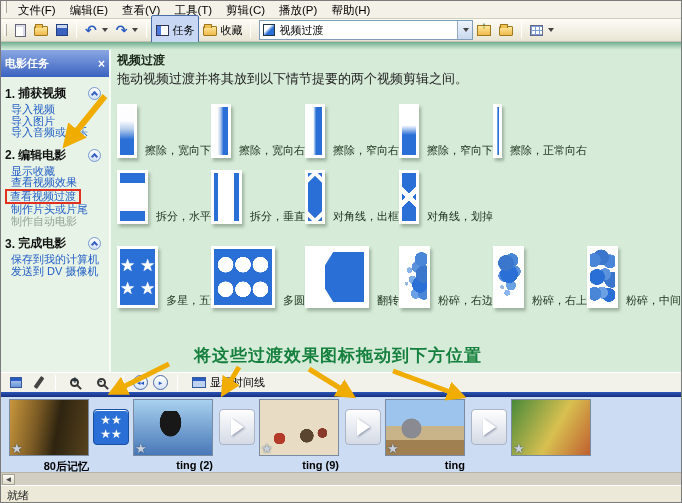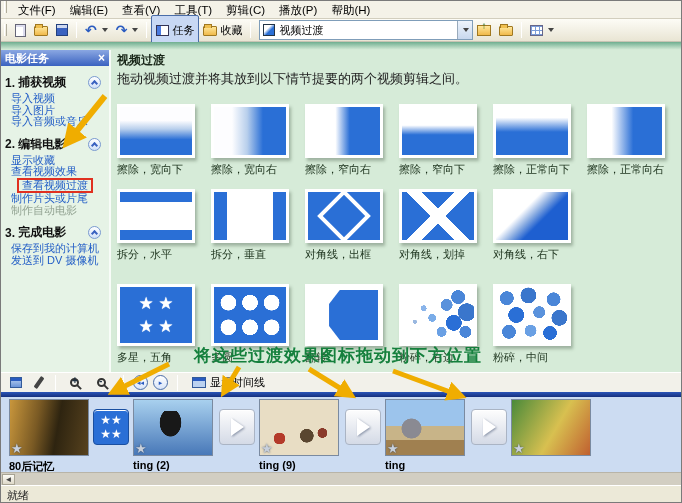--- a/index.html
+++ b/index.html
@@ -33,38 +33,38 @@
   .i-views { width:13px; height:11px; border:1px solid #668; background-color:#fff; background-image:linear-gradient(#7a9cd8 1px,transparent 1px),linear-gradient(90deg,#7a9cd8 1px,transparent 1px); background-size:4px 4px; }
 
   
   .topband { position:absolute; top:41px; left:0; right:0; height:8px; background:linear-gradient(180deg,#6fae90,#d9edda); }
 
   
   .content { position:absolute; top:49px; left:0; right:0; height:322px; display:flex; background:#d6ebd8; }
 
   
   .sidebar { width:110px; background:#e6f3e6; border-right:2px solid #f8fcf8; font-size:11px; flex:none; }
-  .sb-header { height:16px; background:linear-gradient(180deg,#8aa7e2,#3a62c0); color:#fff; font-size:11px; font-weight:bold; display:flex; align-items:center; padding:0 4px; }
+  .sb-header { height:27px; background:linear-gradient(180deg,#8aa7e2,#3a62c0); color:#fff; font-size:11px; font-weight:bold; display:flex; align-items:center; padding:0 4px; }
   .sb-close { margin-left:auto; font-size:12px; font-weight:bold; cursor:default; }
   .sb-sec { display:flex; align-items:center; margin:8px 2px 2px 4px; font-weight:bold; font-size:12px; color:#111; }
   .sb-toggle { margin-left:auto; margin-right:6px; width:13px; height:13px; border-radius:50%; background:linear-gradient(#fff,#cfe0f8); border:1px solid #7a9ad0; display:flex; align-items:center; justify-content:center; }
   .chev-up { width:5px; height:5px; border-left:2px solid #3a62c0; border-top:2px solid #3a62c0; transform:rotate(45deg); margin-top:2px; }
   .sb-link { color:#215dc6; margin:0 2px 0 10px; line-height:11.5px; cursor:pointer; white-space:nowrap; }
   .sb-link.disabled { color:#93a493; cursor:default; }
-  .sb-link.redbox { display:inline-block; border:2px solid #e03020; margin-left:16px; padding:0 3px; }
+  .sb-link.redbox { display:inline-block; border:2px solid #e03020; margin-left:4px; padding:0 3px; }
 
   
   .main { position:relative; flex:1; padding:2px 0 0 6px; background:#d6ebd8; overflow:hidden; }
   .main-title { font-size:12px; font-weight:bold; color:#1a281a; }
   .main-sub { font-size:13px; color:#222; margin-top:1px; }
   .trow { display:flex; }
   .trow1 { margin-top:16px; }
   .trow2 { margin-top:12px; }
   .trow3 { margin-top:22px; }
-  .tcell { width:94px; display:flex; flex-direction:column; align-items:flex-start; flex:none; }
+  .tcell { width:94px; display:flex; flex-direction:row; align-items:flex-end; flex:none;gap:8px; }
   .thumb { width:78px; height:54px; background:#fff; padding:3px; box-shadow:2px 3px 3px rgba(90,110,90,.45); }
   .trow3 .thumb { height:62px; }
   .g { width:100%; height:100%; position:relative; overflow:hidden; }
   .tlabel { font-size:11px; color:#1a301a; margin-top:4px; white-space:nowrap; }
 
   .g-wipe-wide-down   { background:linear-gradient(180deg,#fdfdff 0 28%,#b8cfec 46%,#2a6fd6 68%); }
   .g-wipe-wide-right  { background:linear-gradient(90deg,#fdfdff 0 25%,#b8cfec 46%,#2a6fd6 68%); }
   .g-wipe-narrow-down { background:linear-gradient(180deg,#ffffff 0 38%,#2a6fd6 58%); }
   .g-wipe-narrow-right{ background:linear-gradient(90deg,#ffffff 0 38%,#2a6fd6 58%); }
   .g-wipe-normal-down { background:linear-gradient(180deg,#ffffff 0 22%,#2a6fd6 52%); }
@@ -98,21 +98,21 @@
   .mag { position:relative; width:9px; height:9px; border:2px solid #333; border-radius:50%; margin-right:3px; }
   .mag::after { content:''; position:absolute; width:6px; height:2px; background:#333; right:-5px; bottom:-3px; transform:rotate(45deg); }
   .mag .pm { position:absolute; top:-4px; left:0; font-size:10px; font-weight:bold; color:#234; line-height:1; }
   .cbtn { width:15px; height:15px; border-radius:50%; border:1px solid #4a6da8; background:linear-gradient(#fff,#d8e4f8); color:#2a5bc0; font-size:7px; display:flex; align-items:center; justify-content:center; }
   .tlb-btn { display:flex; align-items:center; gap:4px; padding:1px 5px; }
   .i-timeline { width:14px; height:11px; border:1px solid #335a9a; background:linear-gradient(180deg,#2a5bc0 0 35%,#bcd2f0 35%); }
 
   
   .bluebar { position:absolute; top:391px; left:0; right:0; height:5px; background:linear-gradient(180deg,#2a55b8,#16307e); }
   .storyboard { position:absolute; top:396px; left:0; right:0; height:75px; background:#ccdcf2; display:flex; align-items:flex-start; padding:2px 0 0 8px; }
-  .clip { display:flex; flex-direction:column; flex:none; }
+  .clip { display:flex; flex-direction:column; flex:none;text-align:right; }
   .cthumb { position:relative; width:80px; height:57px; border:1px solid #7a8aa0; }
   .fx-star { position:absolute; left:1px; bottom:0; font-size:13px; color:#c8d0dc; text-shadow:0 0 2px #3a4a60; line-height:1; }
   .fx-star::before { content:'★'; }
   .cname { font-size:11px; font-weight:bold; color:#000; margin-top:3px; white-space:nowrap; }
   .c1 { background:linear-gradient(100deg,#c8963c 0%,#7a5a24 35%,#2e2410 60%,#57421e 100%); }
   .c2 { background:linear-gradient(180deg,#a8d0ee,#4878b8), radial-gradient(ellipse 20px 16px at 55% 45%,#1a1a1a 60%,transparent 62%); background-blend-mode:normal; }
   .c2::after { content:''; position:absolute; left:30%; top:20%; width:34%; height:52%; background:radial-gradient(ellipse at 50% 40%,#181818 55%,transparent 58%); }
   .c3 { background:#e8ddc4; }
   .c3::after { content:''; position:absolute; inset:0; background-image:radial-gradient(circle 6px at 25% 70%,#b43a2a 95%,transparent),radial-gradient(circle 7px at 60% 65%,#5a4630 95%,transparent),radial-gradient(circle 5px at 80% 60%,#8a3a2a 95%,transparent); }
   .c4 { background:linear-gradient(180deg,#9cc4ec 0 48%,#c8b488 48% 72%,#a08050 72%); }
@@ -275,26 +275,20 @@
             <div class="tlabel">擦除，窄向右</div>
           </div>
         <div class="tcell">
             <div class="thumb">
               <div class="g g-wipe-narrow-down"></div>
             </div>
             <div class="tlabel">擦除，窄向下</div>
           </div>
         <div class="tcell">
             <div class="thumb">
-              <div class="g g-wipe-normal-down"></div>
-            </div>
-            <div class="tlabel">擦除，正常向下</div>
-          </div>
-        <div class="tcell">
-            <div class="thumb">
               <div class="g g-wipe-normal-right"></div>
             </div>
             <div class="tlabel">擦除，正常向右</div>
           </div>
       </div>
 
       <div class="trow trow2">
         <div class="tcell">
             <div class="thumb">
               <div class="g g-split-h"></div>
@@ -312,26 +306,20 @@
               <div class="g g-diag-box"></div>
             </div>
             <div class="tlabel">对角线，出框</div>
           </div>
         <div class="tcell">
             <div class="thumb">
               <div class="g g-diag-cross"></div>
             </div>
             <div class="tlabel">对角线，划掉</div>
           </div>
-        <div class="tcell">
-            <div class="thumb">
-              <div class="g g-diag-downright"></div>
-            </div>
-            <div class="tlabel">对角线，右下</div>
-          </div>
       </div>
 
       <div class="trow trow3">
         <div class="tcell">
             <div class="thumb">
               <div class="g g-stars"></div>
             </div>
             <div class="tlabel">多星，五角</div>
           </div>
         <div class="tcell">
@@ -344,20 +332,26 @@
             <div class="thumb">
               <div class="g g-flip"></div>
             </div>
             <div class="tlabel">翻转</div>
           </div>
         <div class="tcell">
             <div class="thumb">
               <div class="g g-shatter-right"></div>
             </div>
             <div class="tlabel">粉碎，右边</div>
+          </div>
+        <div class="tcell">
+            <div class="thumb">
+              <div class="g g-shatter-upright"></div>
+            </div>
+            <div class="tlabel">粉碎，右上</div>
           </div>
         <div class="tcell">
             <div class="thumb">
               <div class="g g-shatter-in"></div>
             </div>
             <div class="tlabel">粉碎，中间</div>
           </div>
       </div>
 
       <div class="annotation">将这些过渡效果图标拖动到下方位置</div>

